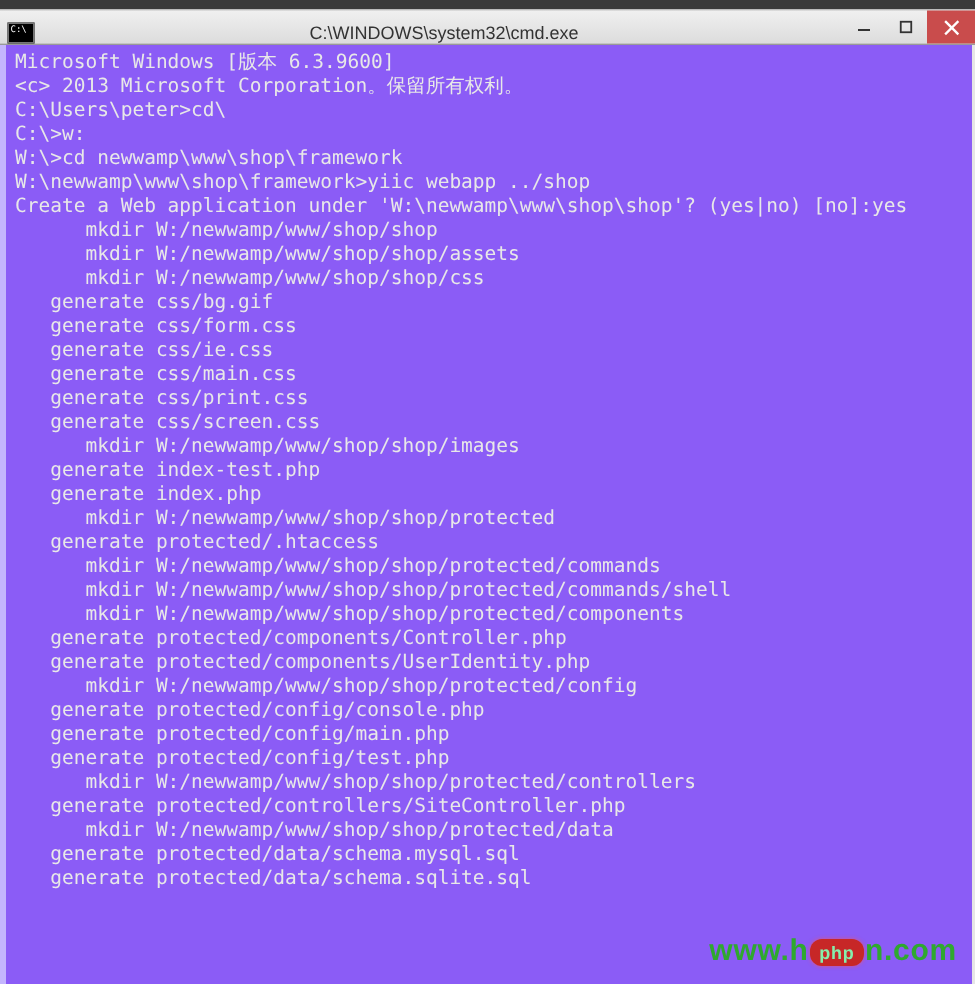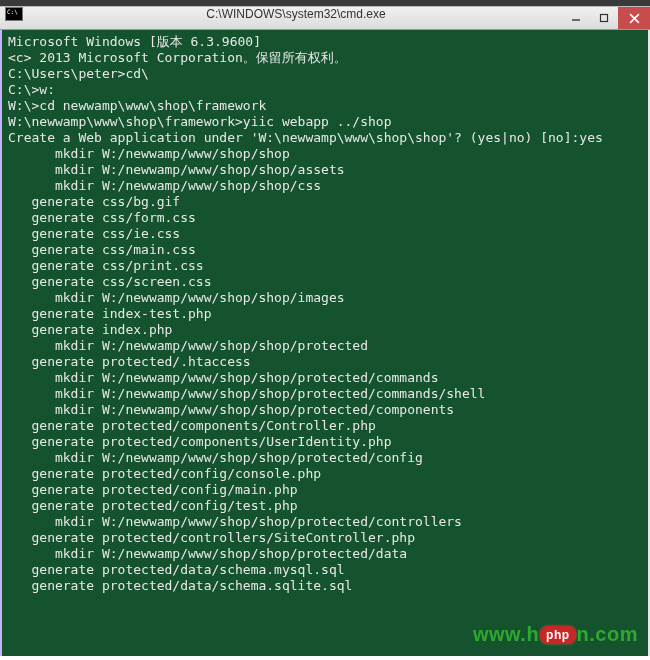--- a/index.html
+++ b/index.html
@@ -12,21 +12,21 @@
       overflow: hidden;
       position: relative;
     }
     .tabstrip {
       background: #3a3a3a;
       height: 6px;
       width: 100%;
     }
     .titlebar {
       display: flex;
-      align-items: flex-start;
+      align-items: flex-end;
       height: 22px;
       background: linear-gradient(#f0f0f0, #dcdcdc);
       border-top: 1px solid #bbb;
       border-bottom: 1px solid #999;
       font-family: "Segoe UI", Arial, sans-serif;
       font-size: 12px;
       color: #333;
     }
     .titlebar .icon-box {
       width: 20px;
@@ -71,30 +71,30 @@
       color: #333;
       font-family: Arial;
     }
     .winbtn.close {
       background: #c94c4c;
       color: #fff;
       width: 32px;
     }
     .winbtn svg { display:block; }
     .terminal {
-      background: #14532d;
+      background: #8b5cf6;
       color: #e8e8e8;
       font-family: "SimSun", "NSimSun", "Consolas", monospace;
       font-size: 13px;
       line-height: 16px;
       padding: 4px 6px;
       height: 618px;
       white-space: pre;
       overflow: hidden;
-      border-left: 2px solid #c4b5fd;
+      border-left: 4px solid #c4b5fd;
       border-right: 2px solid #e6e6e6;
       position: relative;
     }
     .terminal-line {
       white-space: pre;
     }
     .watermark {
       position: absolute;
       right: 12px;
       bottom: 14px;
@@ -103,21 +103,21 @@
       font-size: 20px;
       color: #2fa82f;
       display: flex;
       align-items: center;
       letter-spacing: 0.5px;
       margin-left: 44px;
     }
     .watermark .php-pill {
       display:inline-block;
       background: #c72727;
-      color: #ffffff;
+      color: #86efac;
       font-size: 12px;
       padding: 2px 6px;
       border-radius: 8px;
       box-shadow: 0 0 3px rgba(255,80,80,0.7);
       margin: 0 1px;
       font-weight: bold;
     }
     .page-border {
       position:absolute;
       top:0; left:0;

